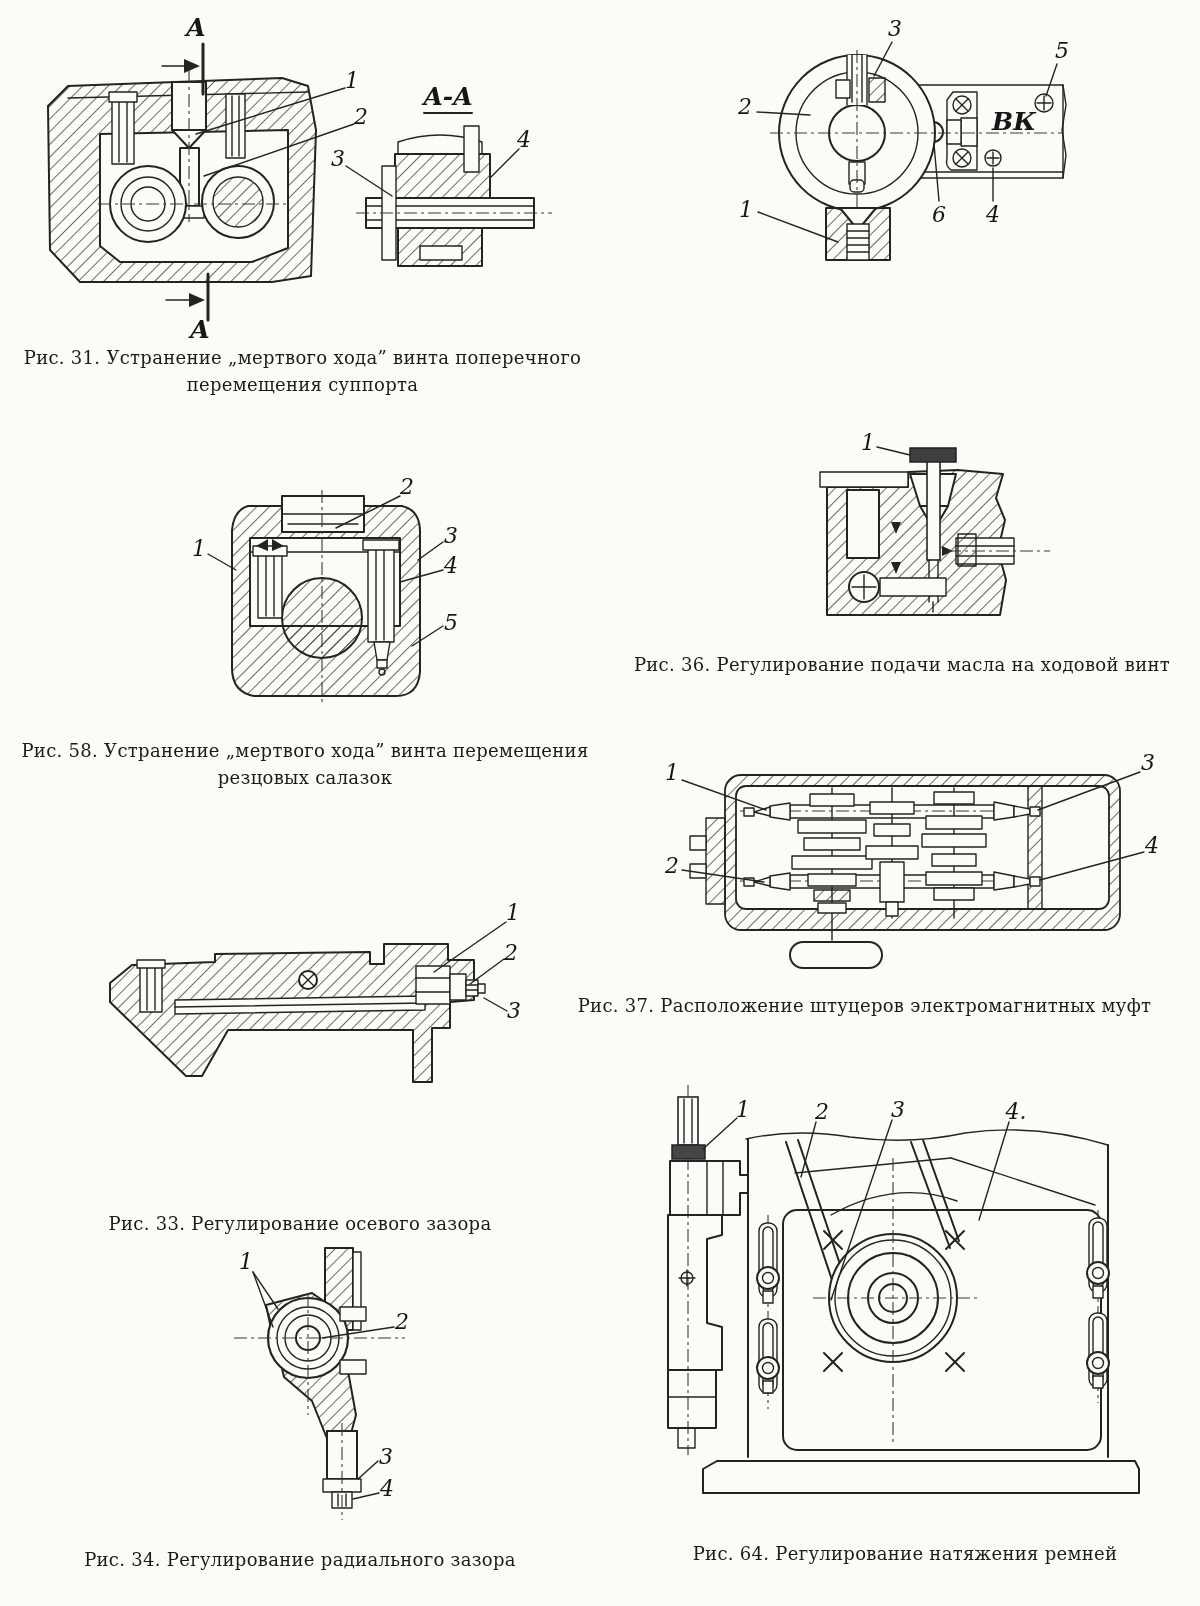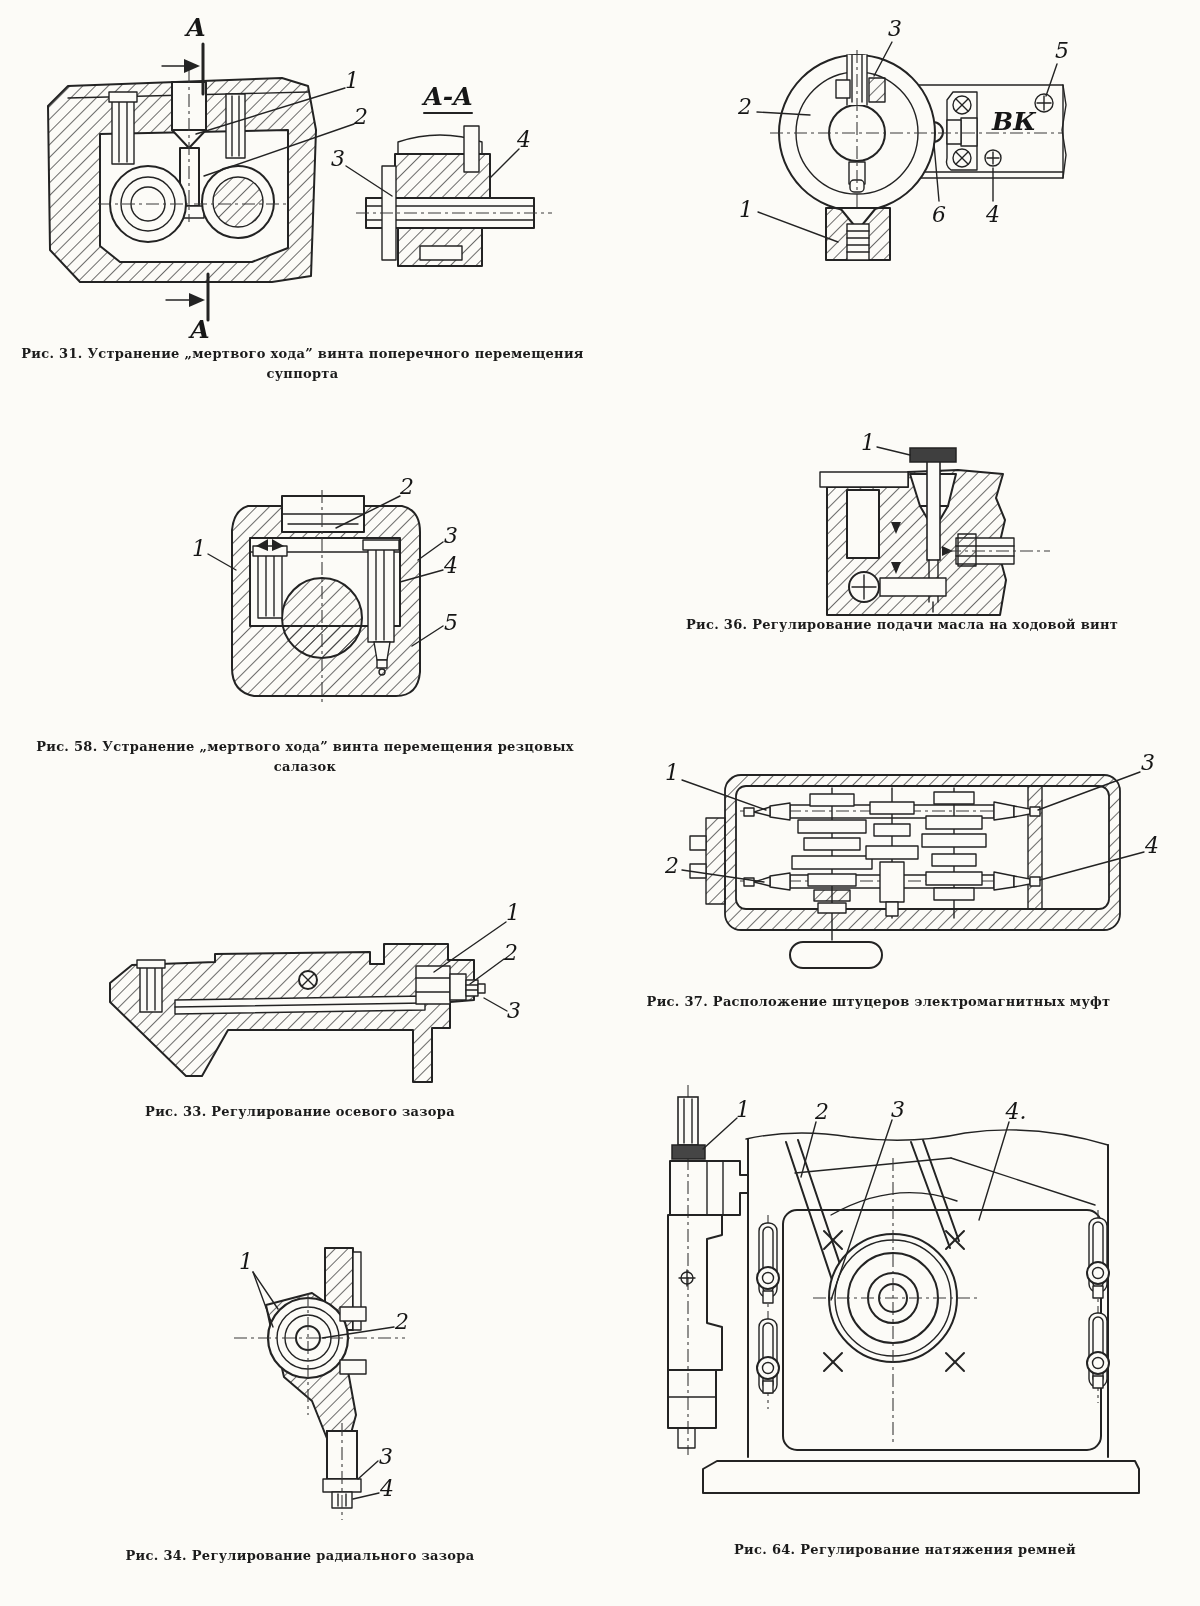--- a/index.html
+++ b/index.html
@@ -1,21 +1,21 @@
 <!DOCTYPE html>
 <html><head>
 <meta charset="utf-8">
 <style>
   html,body{margin:0;padding:0;background:#e8e6e0;}
   .page{position:relative;width:1200px;height:1606px;margin:0 auto;background:#fcfbf7;
         font-family:"DejaVu Serif",serif;color:#1c1c1c;overflow:hidden;}
   .fig{position:absolute;}
   .fig svg{display:block;overflow:visible;}
   .caption{position:absolute;text-align:center;font-family:"DejaVu Serif",serif;
-           font-weight:700;font-size:13px;line-height:1.5;color:#1b1b1b;letter-spacing:.3px;}
+           font-weight:400;font-size:18px;line-height:1.5;color:#1b1b1b;letter-spacing:.3px;}
   
   .s2{stroke:#232323;stroke-width:2;fill:none;stroke-linejoin:round;stroke-linecap:round}
   .s1{stroke:#232323;stroke-width:1.4;fill:none;stroke-linejoin:round;stroke-linecap:round}
   .s3{stroke:#232323;stroke-width:3;fill:none;stroke-linecap:round}
   .w2{fill:#fcfbf7;stroke:#232323;stroke-width:2;stroke-linejoin:round}
   .w1{fill:#fcfbf7;stroke:#232323;stroke-width:1.4;stroke-linejoin:round}
   .hx{stroke:#232323;stroke-width:2;stroke-linejoin:round}
   .hx1{stroke:#232323;stroke-width:1.4;stroke-linejoin:round}
   .cl{stroke:#3a3a3a;stroke-width:1.1;fill:none;stroke-dasharray:13 4 3 4}
   .fb{fill:#232323;stroke:none}
@@ -250,21 +250,21 @@
         <polygon class="fb" points="131,152 141,152 136,164"></polygon>
         <polygon class="fb" points="182,136 182,146 193,141"></polygon>
         <line class="cl" x1="188" y1="141" x2="290" y2="141"></line>
       </g>
       <g>
         <line class="s1" x1="117" y1="37" x2="150" y2="45"></line>
         <text class="co" x="108" y="40">1</text>
       </g>
     </svg>
   </div>
-  <div class="caption" style="left:612px;top:615px;width:580px">Рис. 36. Регулирование подачи масла на ходовой винт</div>
+  <div class="caption" style="left:612px;top:651px;width:580px">Рис. 36. Регулирование подачи масла на ходовой винт</div>
 
   <div class="fig" style="left:640px;top:730px;width:540px;height:240px">
     <svg width="540" height="240" viewBox="0 0 540 240">
       <defs>
           <pattern id="h37" width="9" height="9" patternUnits="userSpaceOnUse" patternTransform="rotate(45)">
         <line x1="0" y1="0" x2="0" y2="9" stroke="#2e2e2e" stroke-width="1.4"></line>
           </pattern>
         </defs>
       <g>
         <path fill="url(#h37)" fill-rule="evenodd" stroke="#232323" stroke-width="1.8" d="M101,45 h363 a16,16 0 0 1 16,16 v123 a16,16 0 0 1 -16,16 h-363 a16,16 0 0 1 -16,-16 v-123 a16,16 0 0 1 16,-16 Z
@@ -325,21 +325,21 @@
         <line class="s1" x1="42" y1="140" x2="124" y2="152"></line>
         <line class="s1" x1="500" y1="42" x2="398" y2="80"></line>
         <line class="s1" x1="504" y1="122" x2="400" y2="150"></line>
         <text class="co" x="32" y="50">1</text>
         <text class="co" x="32" y="143">2</text>
         <text class="co" x="508" y="40">3</text>
         <text class="co" x="512" y="123">4</text>
       </g>
     </svg>
   </div>
-  <div class="caption" style="left:586px;top:992px;width:585px">Рис. 37. Расположение штуцеров электромагнитных муфт</div>
+  <div class="caption" style="left:572px;top:992px;width:585px">Рис. 37. Расположение штуцеров электромагнитных муфт</div>
 
   <div class="fig" style="left:80px;top:880px;width:450px;height:210px">
     <svg width="450" height="210" viewBox="0 0 450 210">
       <defs>
           <pattern id="h33" width="9" height="9" patternUnits="userSpaceOnUse" patternTransform="rotate(45)">
         <line x1="0" y1="0" x2="0" y2="9" stroke="#2e2e2e" stroke-width="1.4"></line>
           </pattern>
         </defs>
       <g>
         <path class="hx" fill="url(#h33)" d="M30,103 L52,85 L135,82 L135,74 L290,72 L290,84 L304,84 L304,64 L368,64 L368,80 L394,80 L394,120 L370,122 L370,148 L352,148 L352,202 L333,202 L333,150 L148,150 L122,196 L106,196 L30,122 Z"></path>
@@ -366,21 +366,21 @@
       <g>
         <line class="s1" x1="426" y1="42" x2="354" y2="92"></line>
         <line class="s1" x1="424" y1="79" x2="390" y2="104"></line>
         <line class="s1" x1="427" y1="131" x2="404" y2="118"></line>
         <text class="co" x="433" y="40">1</text>
         <text class="co" x="431" y="80">2</text>
         <text class="co" x="434" y="138">3</text>
       </g>
     </svg>
   </div>
-  <div class="caption" style="left:35px;top:1102px;width:530px">Рис. 33. Регулирование осевого зазора</div>
+  <div class="caption" style="left:35px;top:1210px;width:530px">Рис. 33. Регулирование осевого зазора</div>
 
   <div class="fig" style="left:200px;top:1205px;width:280px;height:320px">
     <svg width="280" height="320" viewBox="0 0 280 320">
       <defs>
           <pattern id="h34" width="9" height="9" patternUnits="userSpaceOnUse" patternTransform="rotate(45)">
         <line x1="0" y1="0" x2="0" y2="9" stroke="#2e2e2e" stroke-width="1.4"></line>
           </pattern>
         </defs>
       <g>
         <rect class="hx" fill="url(#h34)" x="125" y="43" width="28" height="82"></rect>

